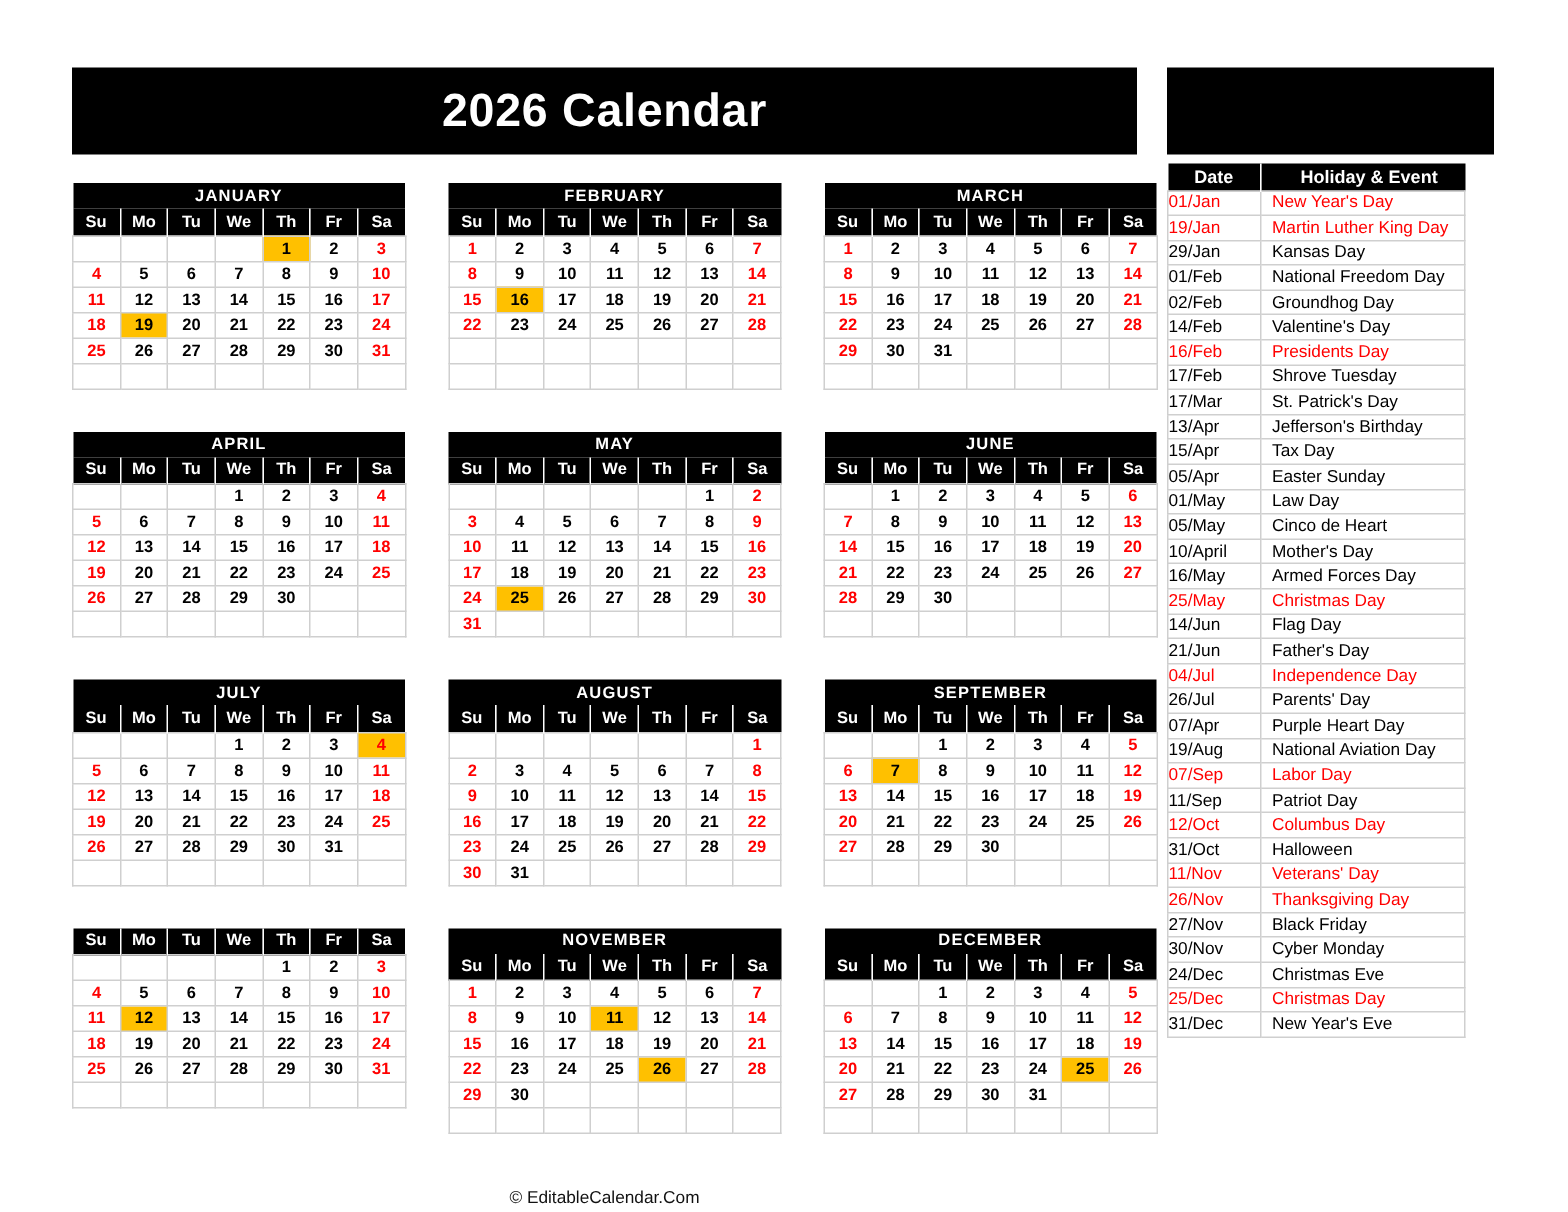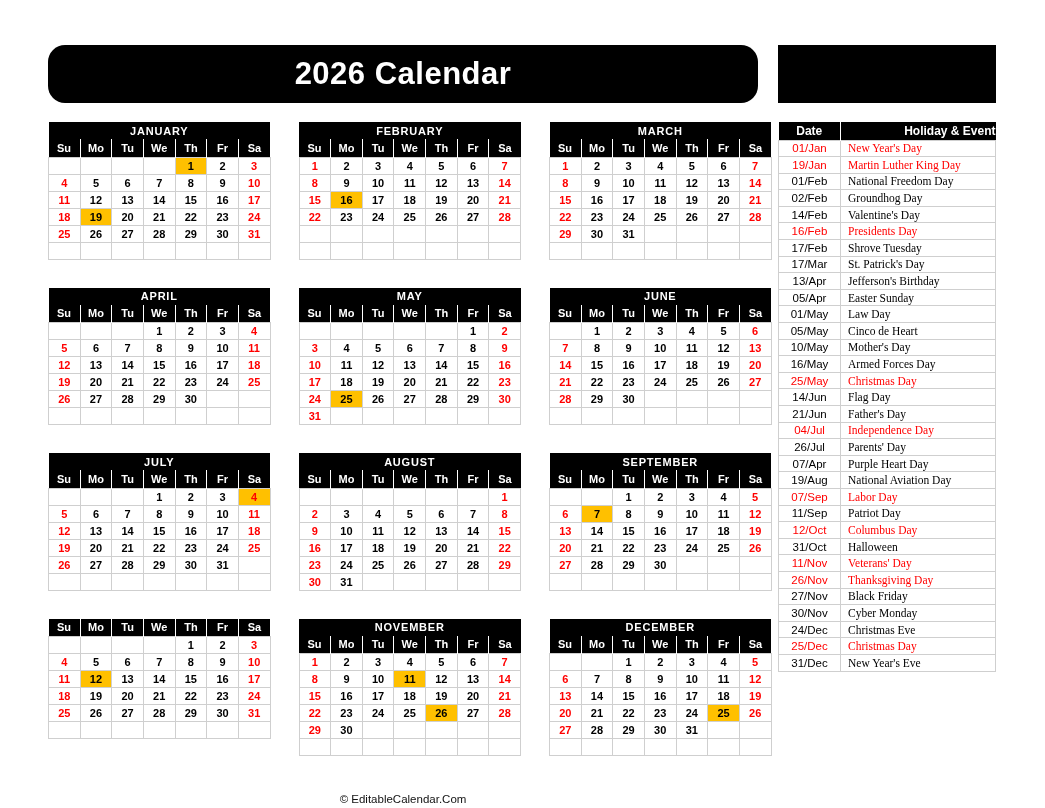--- a/index.html
+++ b/index.html
@@ -2,46 +2,46 @@
 <html style="--bar: #000000; --hl: #FFC000; --red: #FF0000; --grid: #CFCFCF;"><head>
 <meta charset="utf-8">
 <style>
   * { margin:0; padding:0; box-sizing:border-box; }
   html,body { width:1045px; height:808px; }
   body { background:#fff; font-family:"Liberation Sans", sans-serif; }
   .page { position:relative; width:1045px; height:808px; background:#fff; overflow:hidden; }
 
   .title-bar { position:absolute; left:48px; top:45px; width:710px; height:58px; background:var(--bar,#000);
                color:#fff; display:flex; align-items:center; justify-content:center;
-               font-size:31px; font-weight:bold; letter-spacing:0.5px;border-radius:17px; }
+               font-size:31px; font-weight:bold; letter-spacing:0.5px; }
   .side-box  { position:absolute; left:778px; top:45px; width:218px; height:58px; background:var(--bar,#000); }
 
   .months { position:absolute; left:48px; top:122px; width:710px; display:grid;
             grid-template-columns:repeat(3,222.5px); column-gap:21px; row-gap:17px;gap:28px; }
   .month table { width:100%; border-collapse:collapse; table-layout:fixed; }
   .month .mt  { background:var(--bar,#000); color:#fff; text-align:center; font-size:11px;
                 font-weight:bold; height:17px; letter-spacing:0.8px; }
   .month th   { background:var(--bar,#000); color:#fff; font-size:11px; font-weight:bold;
                 height:18px; text-align:center; }
   .month th + th { border-left:1px solid #fff; }
   .month td.dc { border:1px solid var(--grid,#CFCFCF); height:17px; text-align:center;
                  font-size:11px; font-weight:bold; color:#000; }
   .month td.we { color:var(--red,#FF0000); }
   .month td.hl { background:var(--hl,#FFC000); }
 
-  .holidays { position:absolute; left:778px; top:122px; width:218px; }
+  .holidays { position:absolute; left:778px; top:109px; width:199px; }
   .holidays table { width:100%; border-collapse:collapse; table-layout:fixed; }
   .holidays th { background:var(--bar,#000); color:#fff; font-size:12px; font-weight:bold;
-                 height:18px; text-align:right; padding-left:8px; }
+                 height:18px; text-align:center; padding-left:8px; }
   .holidays th.hd-date { width:62px; text-align:center; padding-left:0; }
   .holidays th + th { border-left:1px solid #fff; }
   .holidays td { border:1px solid var(--grid,#CFCFCF); height:16.6px; font-size:11.5px;
                  color:#000; white-space:nowrap; overflow:hidden; }
-  .holidays td.date { text-align:center; }
-  .holidays td.name { text-align:left; padding-left:7px;font-family:Liberation Serif, serif; }
+  .holidays td.date { }
+  .holidays td.name { text-align:left; padding-left:7px; }
   .holidays tr.red td { color:var(--red,#FF0000); }
 
   .footer { position:absolute; left:48px; top:745px; width:710px; text-align:center;
             font-size:11.5px; color:#111;margin-top:48px; }
 </style>
 </head>
 <body>
 
 <div class="page">
 
@@ -923,20 +923,24 @@
       <tbody>
           <tr class="red">
             <td class="date">01/Jan</td>
             <td class="name">New Year's Day</td>
           </tr>
           <tr class="red">
             <td class="date">19/Jan</td>
             <td class="name">Martin Luther King Day</td>
           </tr>
           <tr class="">
+            <td class="date">29/Jan</td>
+            <td class="name">Kansas Day</td>
+          </tr>
+          <tr class="">
             <td class="date">01/Feb</td>
             <td class="name">National Freedom Day</td>
           </tr>
           <tr class="">
             <td class="date">02/Feb</td>
             <td class="name">Groundhog Day</td>
           </tr>
           <tr class="">
             <td class="date">14/Feb</td>
             <td class="name">Valentine's Day</td>
@@ -951,33 +955,37 @@
           </tr>
           <tr class="">
             <td class="date">17/Mar</td>
             <td class="name">St. Patrick's Day</td>
           </tr>
           <tr class="">
             <td class="date">13/Apr</td>
             <td class="name">Jefferson's Birthday</td>
           </tr>
           <tr class="">
+            <td class="date">15/Apr</td>
+            <td class="name">Tax Day</td>
+          </tr>
+          <tr class="">
             <td class="date">05/Apr</td>
             <td class="name">Easter Sunday</td>
           </tr>
           <tr class="">
             <td class="date">01/May</td>
             <td class="name">Law Day</td>
           </tr>
           <tr class="">
             <td class="date">05/May</td>
             <td class="name">Cinco de Heart</td>
           </tr>
           <tr class="">
-            <td class="date">10/May</td>
+            <td class="date">10/April</td>
             <td class="name">Mother's Day</td>
           </tr>
           <tr class="">
             <td class="date">16/May</td>
             <td class="name">Armed Forces Day</td>
           </tr>
           <tr class="red">
             <td class="date">25/May</td>
             <td class="name">Christmas Day</td>
           </tr>

